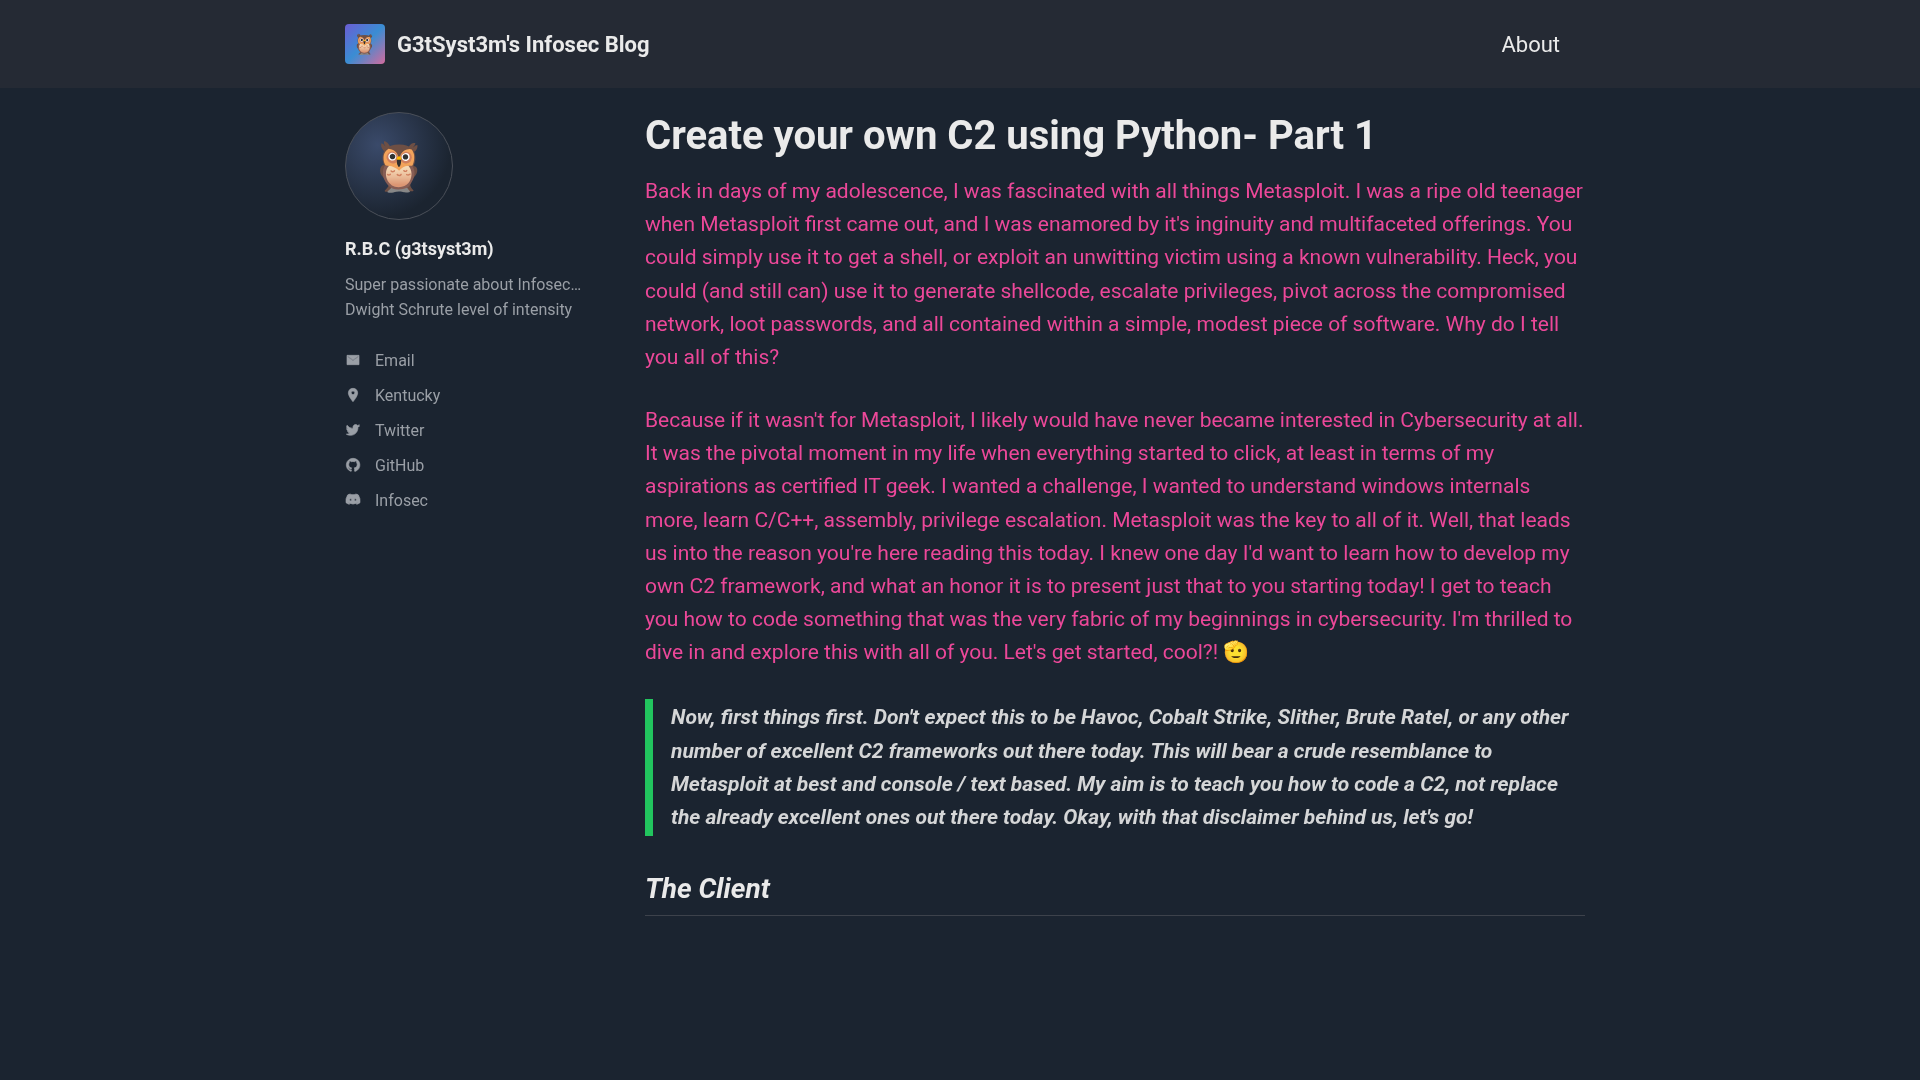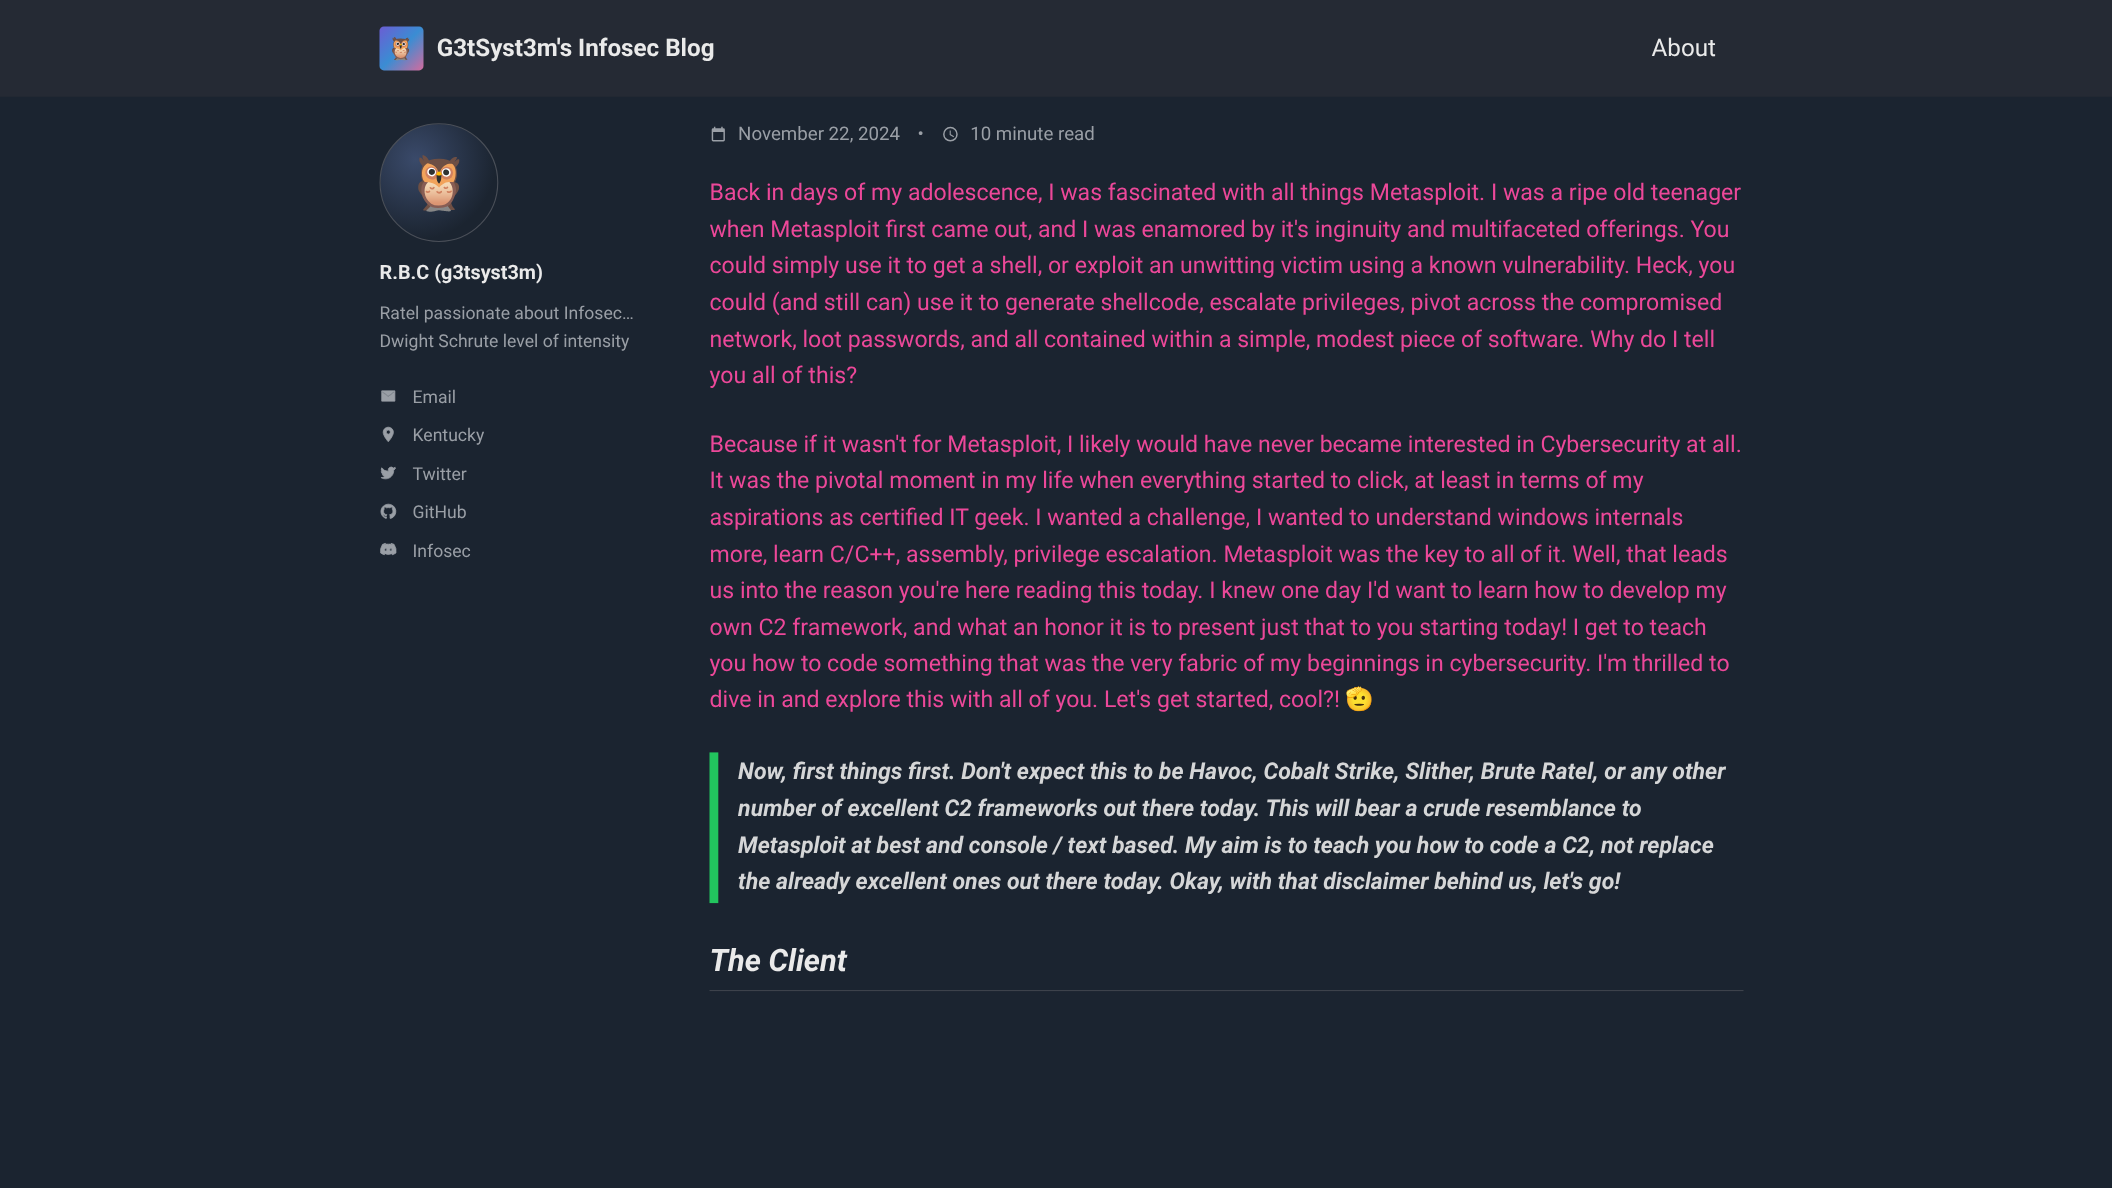--- a/index.html
+++ b/index.html
@@ -153,21 +153,21 @@
     <div class="brand-logo">🦉</div>
     <span>G3tSyst3m's Infosec Blog</span>
   </div>
   <div class="nav-about">About</div>
 </header>
 
 <div class="wrap">
   <aside>
     <div class="avatar">🦉</div>
     <div class="author-name">R.B.C (g3tsyst3m)</div>
-    <div class="author-bio">Ratel passionate about Infosec… Dwight Schrute level of intensity</div>
+    <div class="author-bio">Super passionate about Infosec… Dwight Schrute level of intensity</div>
     <div class="side-links">
 
       <div class="link-row">
         <span class="icon">
           <svg viewBox="0 0 24 24">
               <path d="M3 5h18v14H3V5zm9 7L4 6v1l8 6 8-6V6l-8 6z"></path>
             </svg>
         </span>
         <span>Email</span>
       </div>
@@ -206,31 +206,21 @@
               <path d="M20 4.4A17 17 0 0 0 15.9 3l-.2.4a15 15 0 0 1 4 1.8A14 14 0 0 0 12 4a14 14 0 0 0-7.7 1.2 15 15 0 0 1 4-1.8L8.1 3A17 17 0 0 0 4 4.4 17 17 0 0 0 1.5 16a17 17 0 0 0 5 2.5l.7-1a10 10 0 0 1-1.8-.9l.4-.3a12 12 0 0 0 12.4 0l.4.3a10 10 0 0 1-1.8.9l.7 1a17 17 0 0 0 5-2.5A17 17 0 0 0 20 4.4zM8.5 13.5c-.8 0-1.5-.8-1.5-1.7s.7-1.7 1.5-1.7 1.5.8 1.5 1.7-.7 1.7-1.5 1.7zm7 0c-.8 0-1.5-.8-1.5-1.7s.7-1.7 1.5-1.7 1.5.8 1.5 1.7-.7 1.7-1.5 1.7z"></path>
             </svg>
         </span>
         <span>Infosec</span>
       </div>
 
     </div>
   </aside>
 
   <article>
-    <div class="meta">
-      <svg viewBox="0 0 24 24">
-          <path d="M19 4h-1V2h-2v2H8V2H6v2H5a2 2 0 0 0-2 2v14a2 2 0 0 0 2 2h14a2 2 0 0 0 2-2V6a2 2 0 0 0-2-2zm0 16H5V9h14v11z"></path>
-        </svg>
-      <span>November 22, 2024</span>
-      <span class="dot">•</span>
-      <svg viewBox="0 0 24 24">
-          <path d="M12 2a10 10 0 1 0 10 10A10 10 0 0 0 12 2zm0 18a8 8 0 1 1 8-8 8 8 0 0 1-8 8zm.5-13H11v6l5.2 3.1.8-1.3-4.5-2.7z"></path>
-        </svg>
-      <span>10 minute read</span>
-    </div>
+    <h1 class="title">Create your own C2 using Python- Part 1</h1>
 
     <p class="body">Back in days of my adolescence, I was fascinated with all things Metasploit. I was a ripe old teenager when Metasploit first came out, and I was enamored by it's inginuity and multifaceted offerings. You could simply use it to get a shell, or exploit an unwitting victim using a known vulnerability. Heck, you could (and still can) use it to generate shellcode, escalate privileges, pivot across the compromised network, loot passwords, and all contained within a simple, modest piece of software. Why do I tell you all of this?</p>
     <p class="body">Because if it wasn't for Metasploit, I likely would have never became interested in Cybersecurity at all. It was the pivotal moment in my life when everything started to click, at least in terms of my aspirations as certified IT geek. I wanted a challenge, I wanted to understand windows internals more, learn C/C++, assembly, privilege escalation. Metasploit was the key to all of it. Well, that leads us into the reason you're here reading this today. I knew one day I'd want to learn how to develop my own C2 framework, and what an honor it is to present just that to you starting today! I get to teach you how to code something that was the very fabric of my beginnings in cybersecurity. I'm thrilled to dive in and explore this with all of you. Let's get started, cool?! 🫡</p>
 
     <blockquote>
       <p>Now, first things first. Don't expect this to be Havoc, Cobalt Strike, Slither, Brute Ratel, or any other number of excellent C2 frameworks out there today. This will bear a crude resemblance to Metasploit at best and console / text based. My aim is to teach you how to code a C2, not replace the already excellent ones out there today. Okay, with that disclaimer behind us, let's go!</p>
     </blockquote>
 
     <h2 class="section">The Client</h2>
     <hr class="sep">

